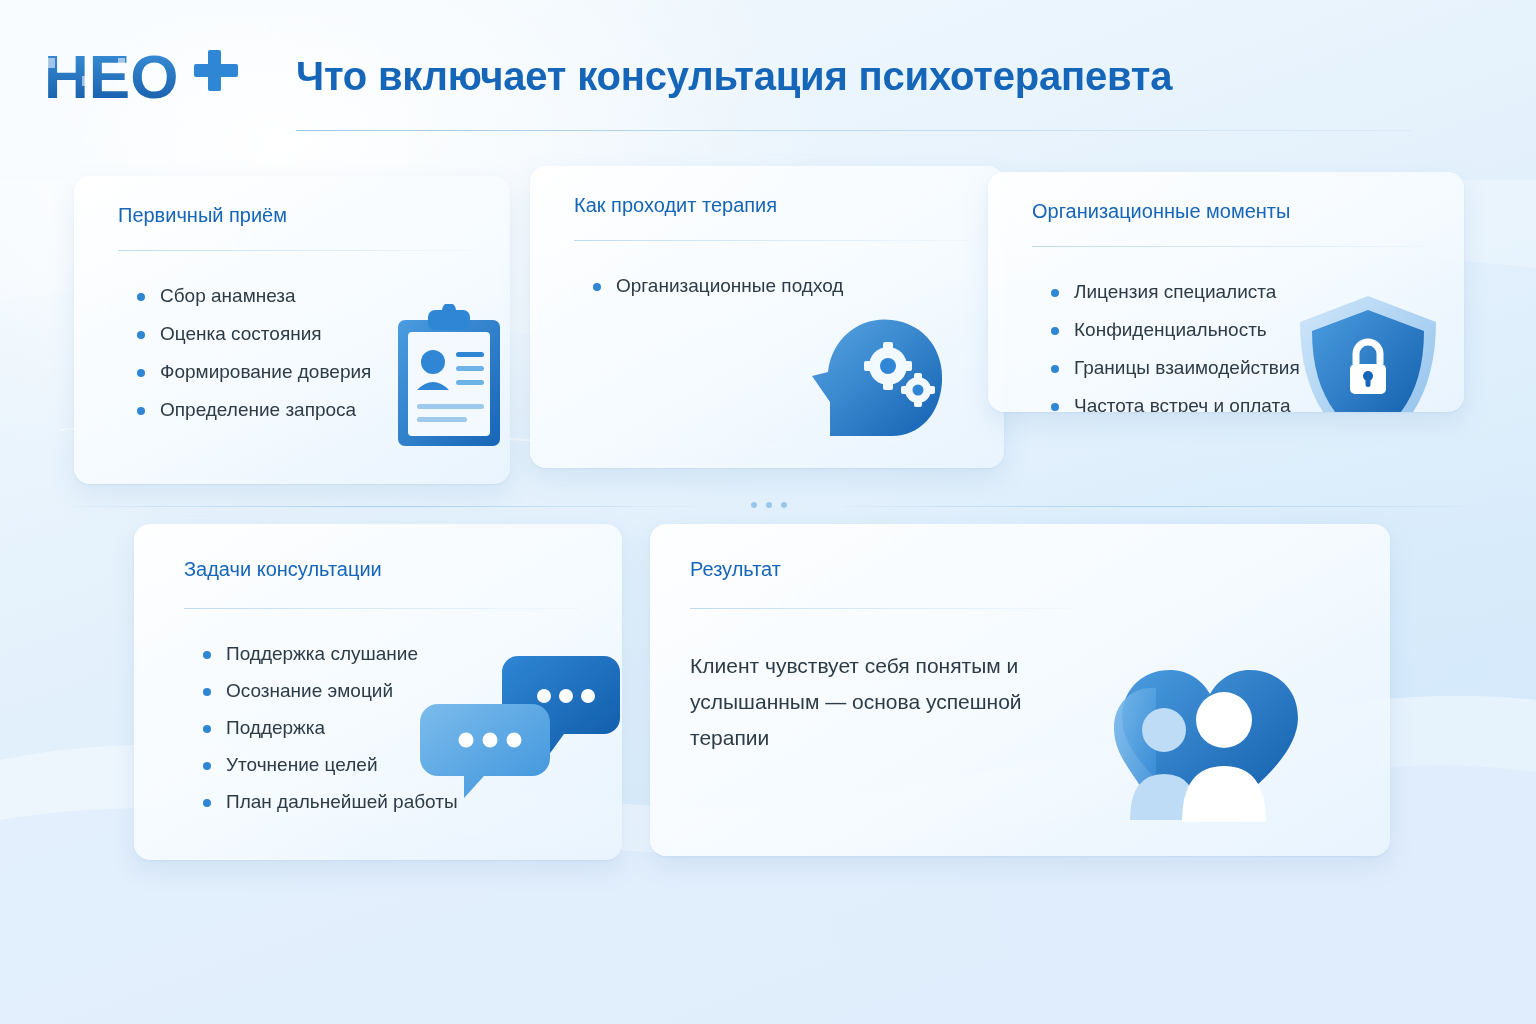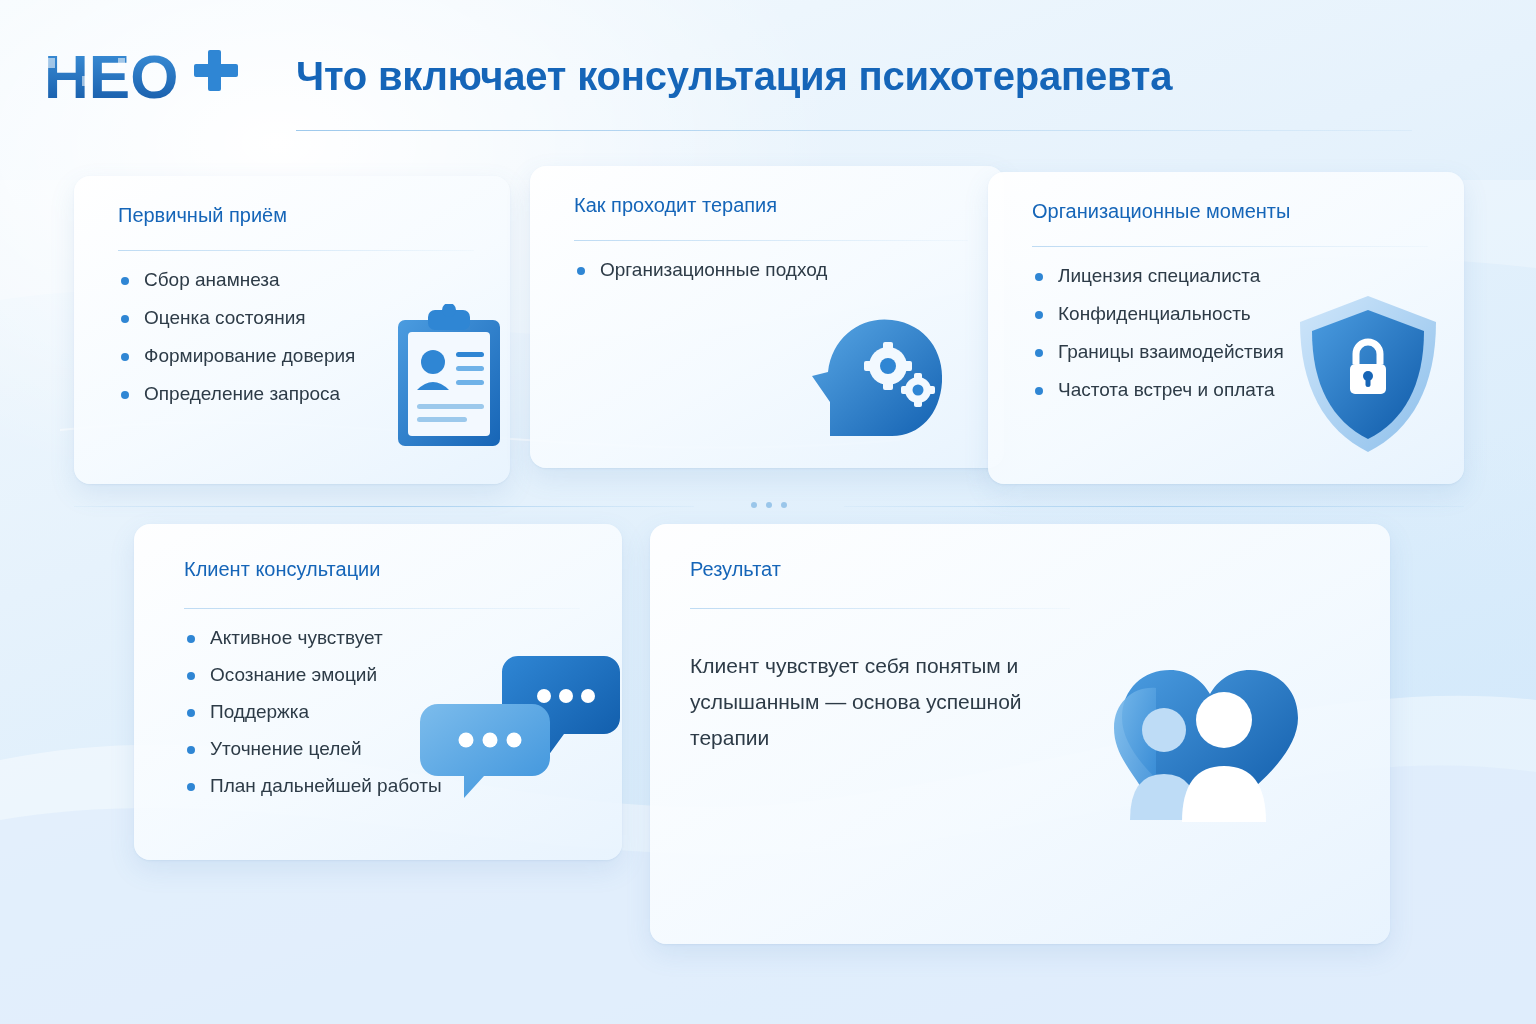--- a/index.html
+++ b/index.html
@@ -86,21 +86,21 @@
     left: 44px;
     right: 36px;
     top: 74px;
     height: 1px;
     background: linear-gradient(to right, #bedbf3, rgba(190,219,243,0.1));
   }
   .bullets {
     position: absolute;
     left: 44px;
     top: 92px;
-    margin: 0;
+    margin: 16px;
     padding: 0;
     list-style: none;
   }
   .bullets li {
     position: relative;
     padding-left: 26px;
     margin-bottom: 14px;
     font-size: 19px;
     line-height: 1.26;
     color: #2d3b47;
@@ -113,23 +113,23 @@
     top: 9px;
     width: 8px;
     height: 8px;
     border-radius: 50%;
     background: #2f86d4;
   }
 
   
   #card-primary   { left: 74px;  top: 176px; width: 436px; height: 308px; }
   #card-therapy   { left: 530px; top: 166px; width: 446px; height: 302px; padding-left: 28px; }
-  #card-org       { left: 988px; top: 172px; width: 476px; height: 312px; }
+  #card-org       { left: 988px; top: 172px; width: 476px; height: 240px; }
   #card-tasks     { left: 134px; top: 524px; width: 488px; height: 336px; }
-  #card-result    { left: 650px; top: 524px; width: 740px; height: 420px; }
+  #card-result    { left: 650px; top: 524px; width: 740px; height: 332px; }
 
   #card-therapy .bullets li { max-width: 250px; }
   #card-org .bullets li { max-width: 300px; }
   #card-tasks .card-title { left: 50px; top: 34px; }
   #card-tasks .card-rule { left: 50px; right: 42px; top: 84px; }
   #card-tasks .bullets { left: 50px; top: 102px; }
   #card-tasks .bullets li { max-width: 330px; margin-bottom: 13px; }
 
   #card-result .card-title { left: 40px; top: 34px; }
   #card-result .card-rule { left: 40px; right: 320px; top: 84px; }
@@ -323,24 +323,24 @@
   <div class="line l"></div>
   <div class="line r"></div>
   <div class="dots">
     <span></span>
       <span></span>
       <span></span>
   </div>
 </div>
 
 <div class="card" id="card-tasks">
-  <div class="card-title">Клиент консультации</div>
+  <div class="card-title">Задачи консультации</div>
   <div class="card-rule"></div>
   <ul class="bullets">
-    <li>Активное чувствует</li>
+    <li>Поддержка слушание</li>
     <li>Осознание эмоций</li>
     <li>Поддержка</li>
     <li>Уточнение целей</li>
     <li>План дальнейшей работы</li>
   </ul>
   <div class="icon-wrap" id="icon-chat">
     <svg viewBox="0 0 220 160" width="220" height="160">
       <defs>
         <linearGradient id="gB1" x1="0" y1="0" x2="1" y2="1">
           <stop offset="0%" stop-color="#2f86d4"></stop>

